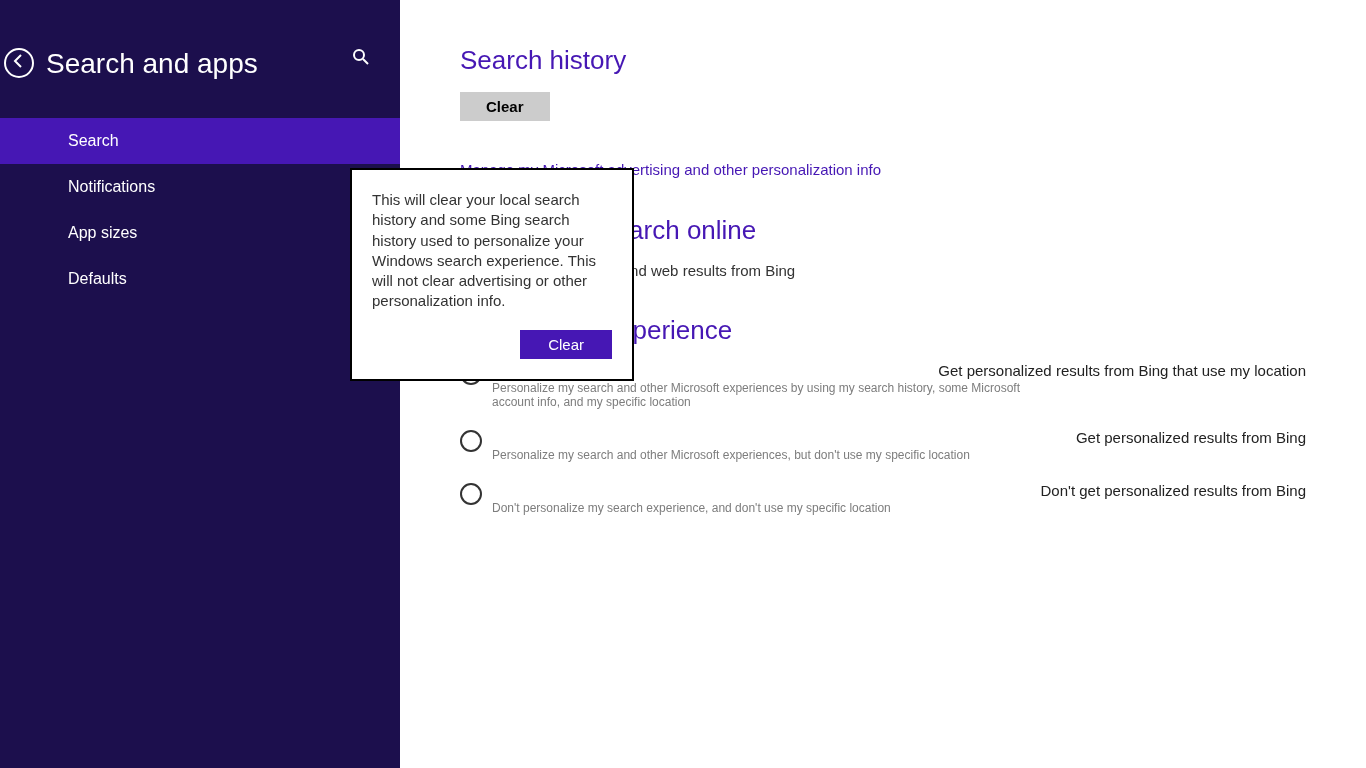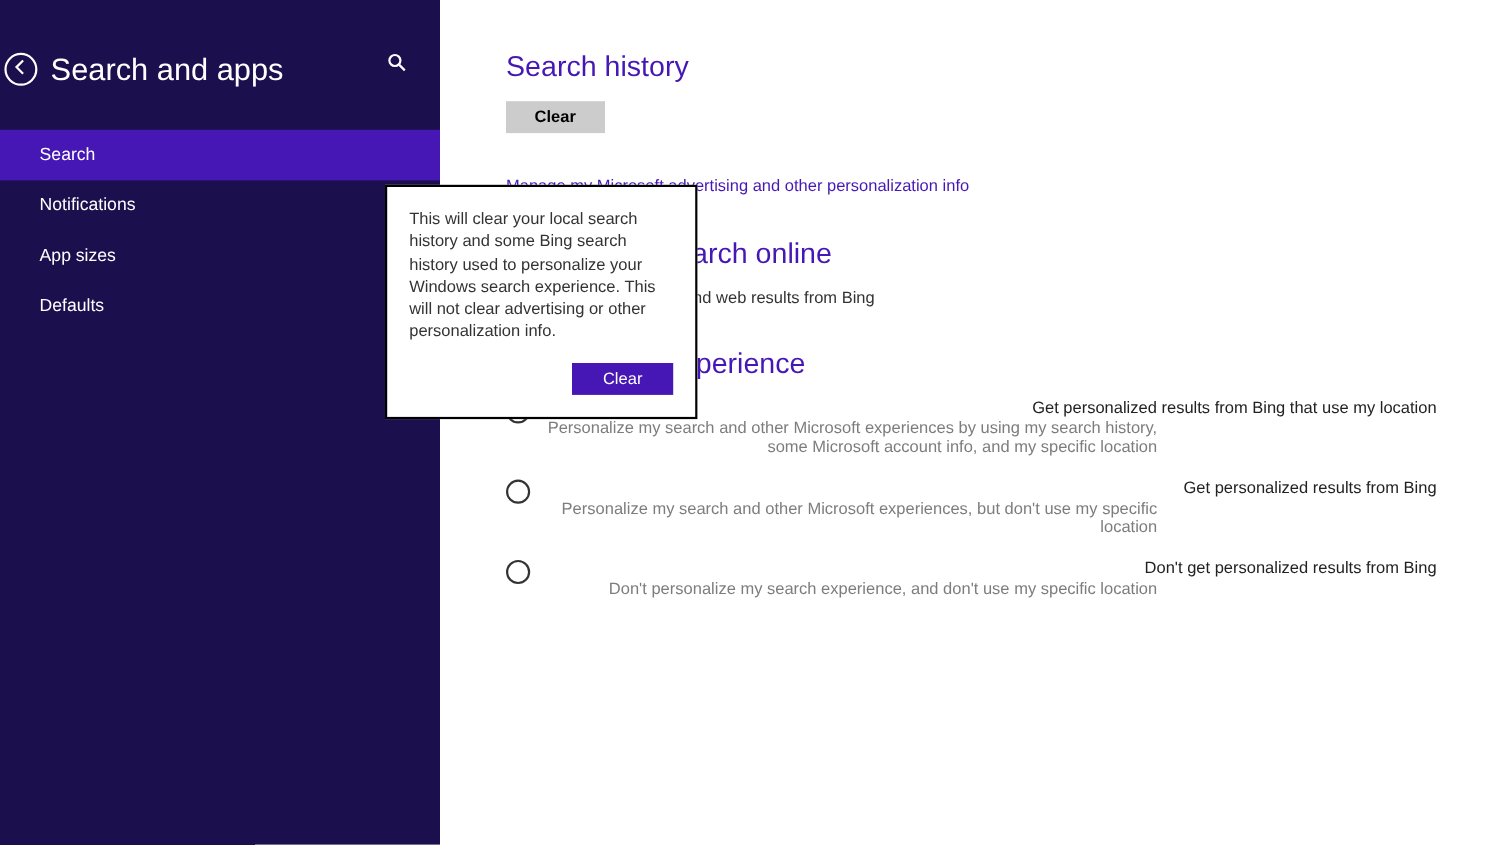--- a/index.html
+++ b/index.html
@@ -34,21 +34,21 @@
 .back-circle svg { width: 16px; height: 16px; }
 .sidebar-title {
   font-size: 28px;
   font-weight: 300;
   flex: 1;
 }
 .search-icon { margin-right: 10px; cursor: pointer; }
 .search-icon svg { width: 18px; height: 18px; }
 .nav-list { list-style: none; margin-top: 10px; }
 .nav-item {
-  padding: 14px 20px 14px 36px;
+  padding: 14px 20px 14px 68px;
   font-size: 16px;
   cursor: pointer;
 }
 .nav-item.active { background: #4617b4; }
 .content {
   flex: 1;
   padding: 45px 60px;
   overflow-y: auto;
   color: #333;
 }
@@ -89,21 +89,21 @@
   flex-shrink: 0;
   margin-top: 1px;
 }
 .radio-outer.selected .radio-inner {
   width: 12px; height: 12px;
   background: #000;
   border-radius: 50%;
 }
 .radio-content { flex: 1; }
 .radio-title { font-size: 15px; color: #222; text-align: right; }
-.radio-desc { font-size: 15px; color: #7d7d7d; margin-top: 2px; max-width: 560px; text-align: right; }
+.radio-desc { font-size: 12px; color: #7d7d7d; margin-top: 2px; max-width: 560px; }
 .body-text { font-size: 15px; color: #333; }
 .clear-link-row { margin-top: 40px; }
 .popup {
   position: absolute;
   left: 350px;
   top: 168px;
   width: 284px;
   background: #fff;
   border: 2px solid #000;
   padding: 20px;

